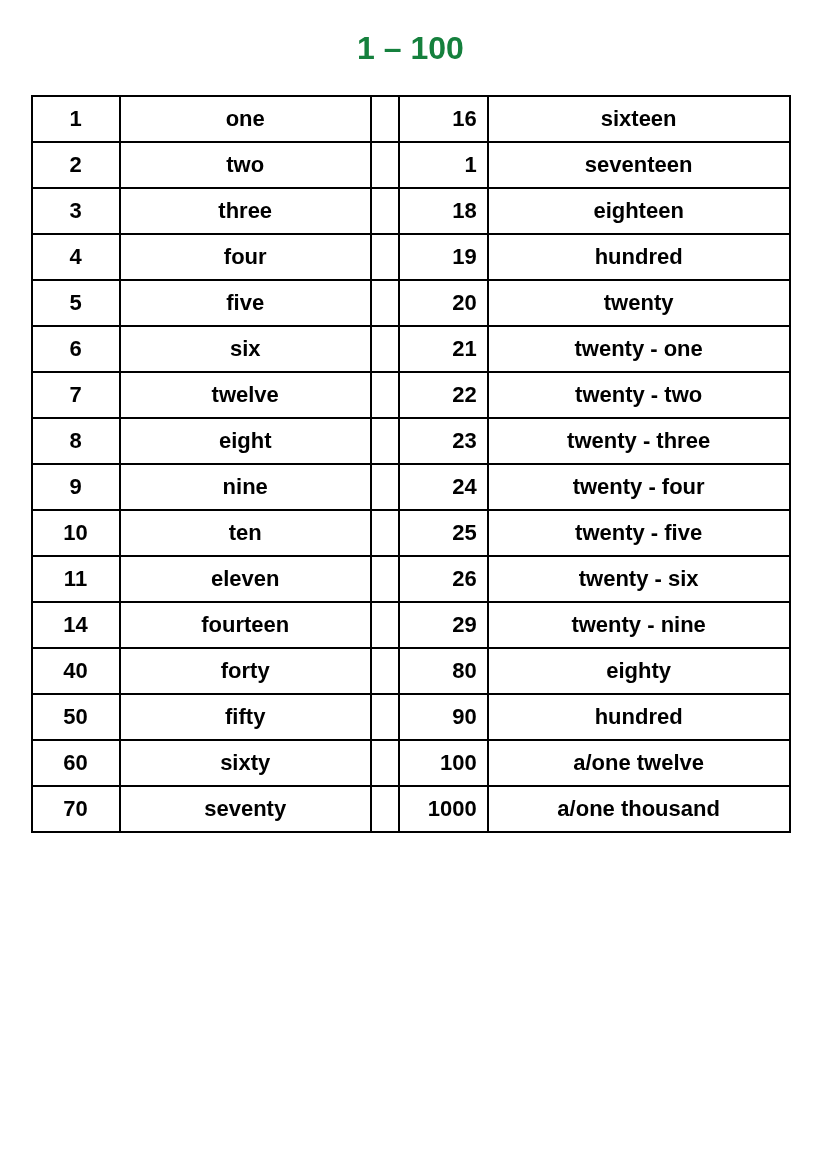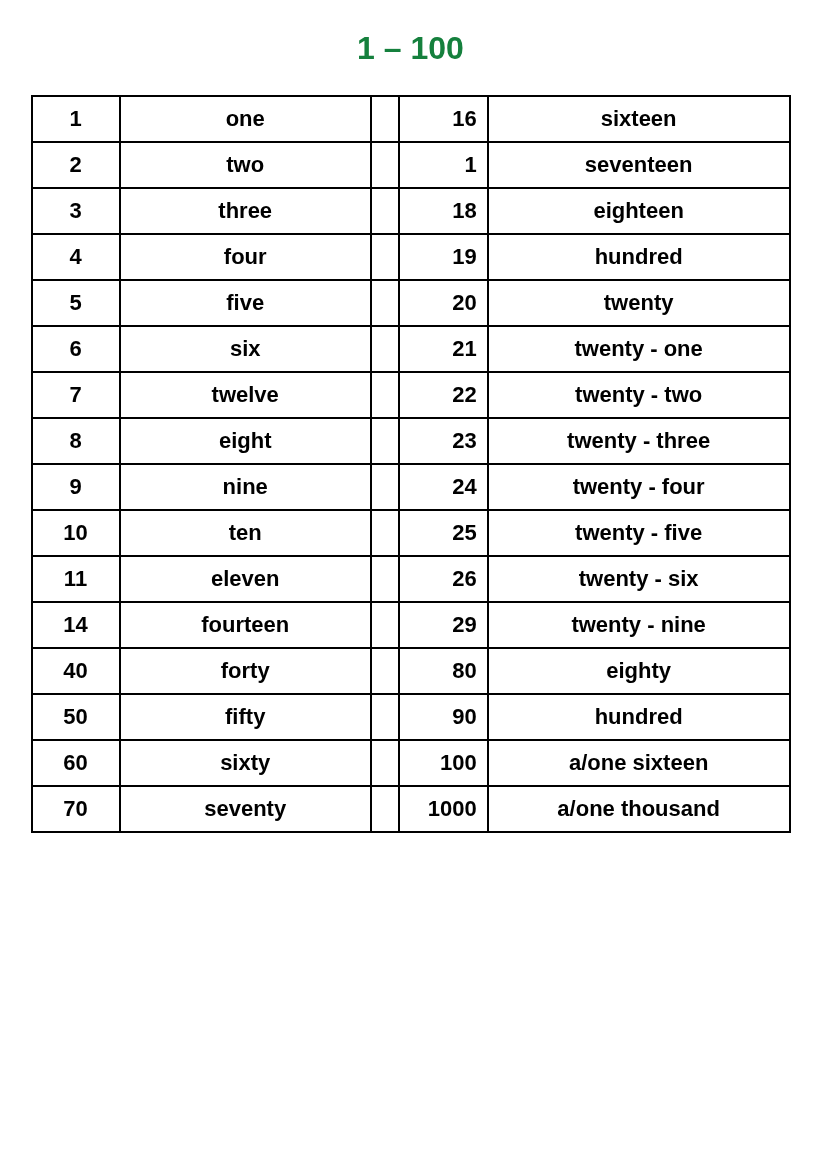--- a/index.html
+++ b/index.html
@@ -170,21 +170,21 @@
         <td class="word">fifty</td>
         <td class="spacer"></td>
         <td class="num2">90</td>
         <td class="word2">hundred</td>
       </tr>
       <tr>
         <td class="num">60</td>
         <td class="word">sixty</td>
         <td class="spacer"></td>
         <td class="num2">100</td>
-        <td class="word2">a/one sixteen</td>
+        <td class="word2">a/one twelve</td>
       </tr>
       <tr>
         <td class="num">70</td>
         <td class="word">seventy</td>
         <td class="spacer"></td>
         <td class="num2">1000</td>
         <td class="word2">a/one thousand</td>
       </tr>
     </tbody>
 </table>

